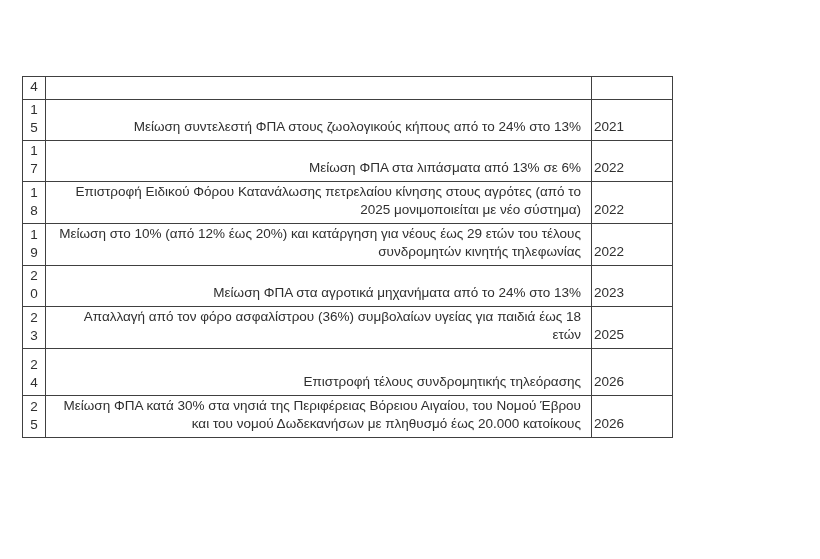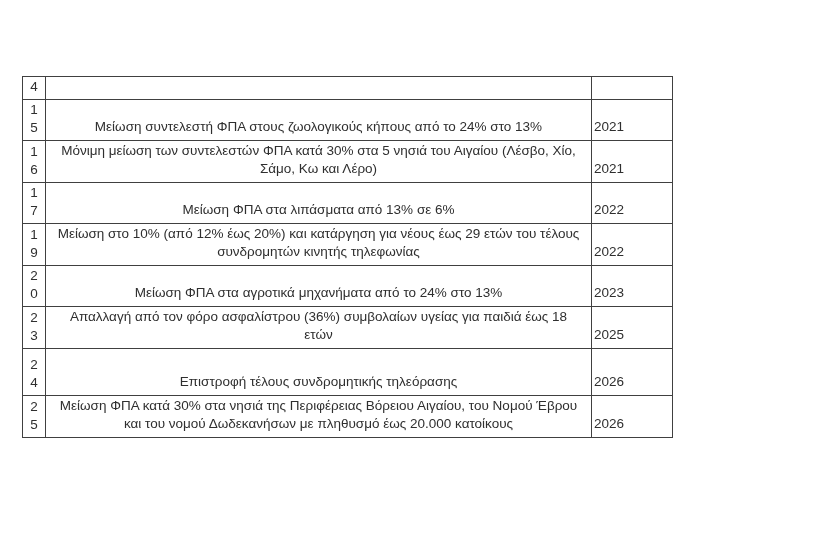--- a/index.html
+++ b/index.html
@@ -33,21 +33,21 @@
   td.num-cell {
     text-align: center;
     word-break: break-all;
     padding: 1px 5px 2px 5px;
   }
   td.num-cell.num-top {
     vertical-align: top;
   }
   td.desc-cell {
     padding: 1px 10px 3px 10px;
-    text-align: center;
+    text-align: right;
   }
   td.year-cell {
     padding: 1px 8px 3px 2px;
   }
 </style>
 </head>
 <body>
 
 <div class="screen">
   <table class="measures-table">
@@ -60,28 +60,28 @@
         <tr style="height: 17px;">
           <td class="num-cell">4</td>
           <td class="desc-cell"></td>
           <td class="year-cell"></td>
         </tr>
         <tr style="height: 38px;">
           <td class="num-cell">15</td>
           <td class="desc-cell">Μείωση συντελεστή ΦΠΑ στους ζωολογικούς κήπους από το 24% στο 13%</td>
           <td class="year-cell">2021</td>
         </tr>
-        <tr style="height: 37px;">
-          <td class="num-cell">16</td>
-          <td class="desc-cell">Μόνιμη μείωση των συντελεστών ΦΠΑ κατά 30% στα 5 νησιά του Αιγαίου (Λέσβο, Χίο, Σάμο, Κω και Λέρο)</td>
-          <td class="year-cell">2021</td>
-        </tr>
         <tr style="height: 38px;">
           <td class="num-cell">17</td>
           <td class="desc-cell">Μείωση ΦΠΑ στα λιπάσματα από 13% σε 6%</td>
+          <td class="year-cell">2022</td>
+        </tr>
+        <tr style="height: 37px;">
+          <td class="num-cell">18</td>
+          <td class="desc-cell">Επιστροφή Ειδικού Φόρου Κατανάλωσης πετρελαίου κίνησης στους αγρότες (από το 2025 μονιμοποιείται με νέο σύστημα)</td>
           <td class="year-cell">2022</td>
         </tr>
         <tr style="height: 38px; padding-left: 32px;">
           <td class="num-cell">19</td>
           <td class="desc-cell">Μείωση στο 10% (από 12% έως 20%) και κατάργηση για νέους έως 29 ετών του τέλους συνδρομητών κινητής τηλεφωνίας</td>
           <td class="year-cell">2022</td>
         </tr>
         <tr style="height: 37px;">
           <td class="num-cell">20</td>
           <td class="desc-cell">Μείωση ΦΠΑ στα αγροτικά μηχανήματα από το 24% στο 13%</td>

